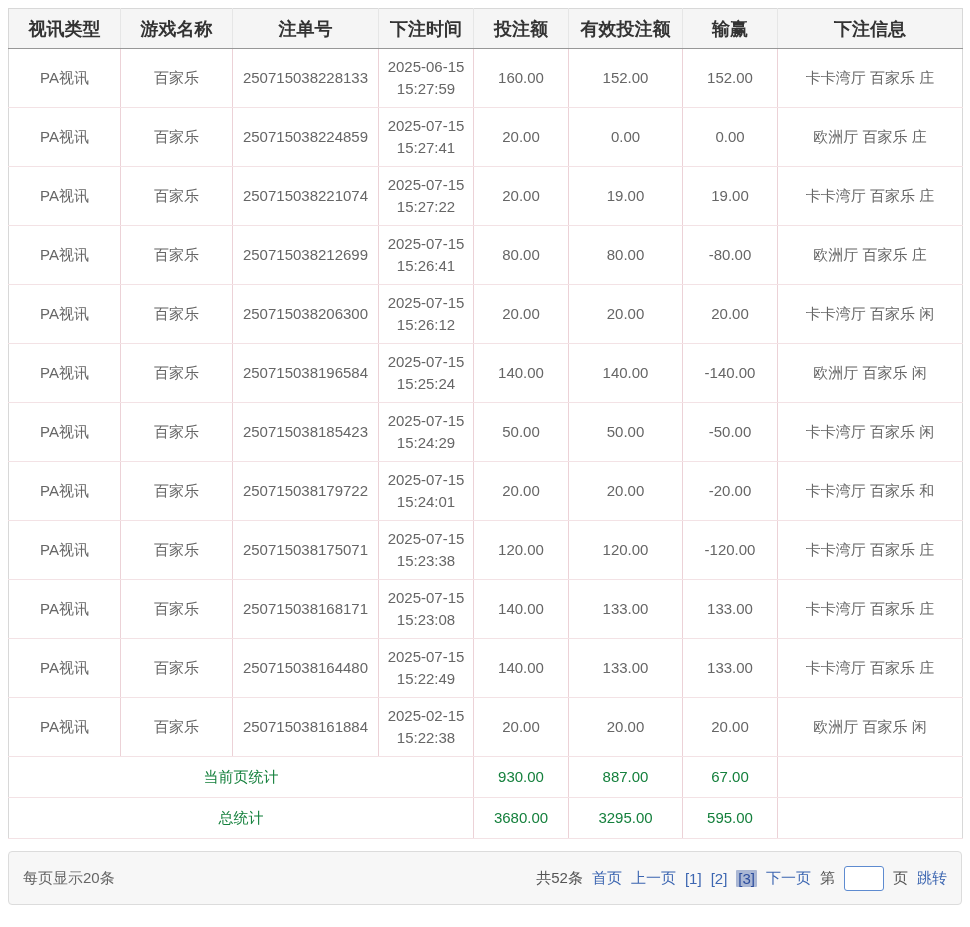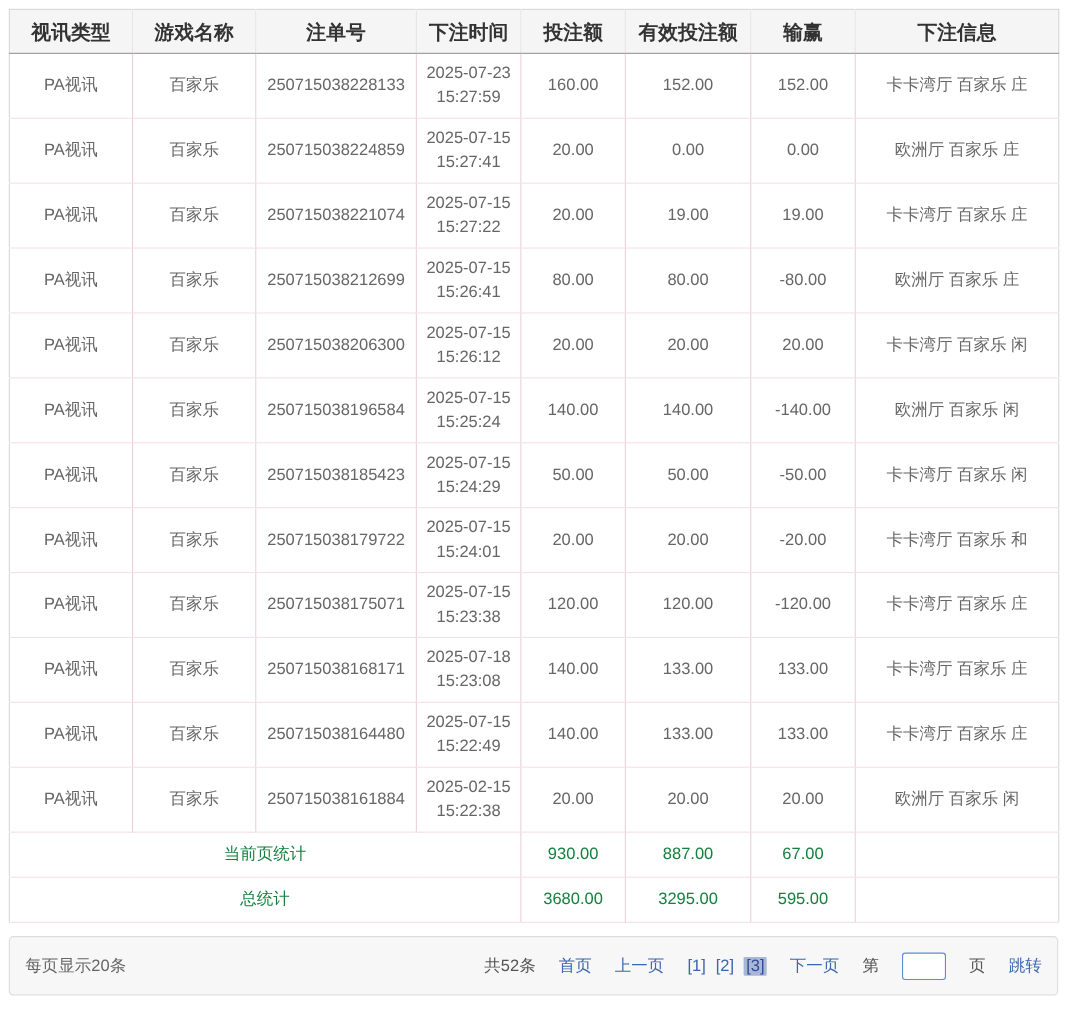--- a/index.html
+++ b/index.html
@@ -68,21 +68,21 @@
     display: flex;
     align-items: center;
     justify-content: space-between;
     padding: 0 14px;
   }
   .per-page { color: #666; font-size: 15px; }
 
   .pagination {
     display: flex;
     align-items: center;
-    gap: 21px;
+    gap: 9px;
     font-size: 15px;
     color: #555;
   }
   .pagination .pg-link {
     color: #3c66b1;
     cursor: pointer;
     text-decoration: none;
   }
   .pagination .pg-page {
     color: #3c66b1;
@@ -132,21 +132,21 @@
           <th>输赢</th>
           <th>下注信息</th>
         </tr>
     </thead>
     <tbody>
 
       <tr>
           <td>PA视讯</td>
           <td>百家乐</td>
           <td>250715038228133</td>
-          <td>2025-07-23 15:27:59</td>
+          <td>2025-06-15 15:27:59</td>
           <td>160.00</td>
           <td>152.00</td>
           <td>152.00</td>
           <td>卡卡湾厅 百家乐 庄</td>
         </tr>
         <tr>
           <td>PA视讯</td>
           <td>百家乐</td>
           <td>250715038224859</td>
           <td>2025-07-15 15:27:41</td>
@@ -222,21 +222,21 @@
           <td>2025-07-15 15:23:38</td>
           <td>120.00</td>
           <td>120.00</td>
           <td>-120.00</td>
           <td>卡卡湾厅 百家乐 庄</td>
         </tr>
         <tr>
           <td>PA视讯</td>
           <td>百家乐</td>
           <td>250715038168171</td>
-          <td>2025-07-18 15:23:08</td>
+          <td>2025-07-15 15:23:08</td>
           <td>140.00</td>
           <td>133.00</td>
           <td>133.00</td>
           <td>卡卡湾厅 百家乐 庄</td>
         </tr>
         <tr>
           <td>PA视讯</td>
           <td>百家乐</td>
           <td>250715038164480</td>
           <td>2025-07-15 15:22:49</td>

